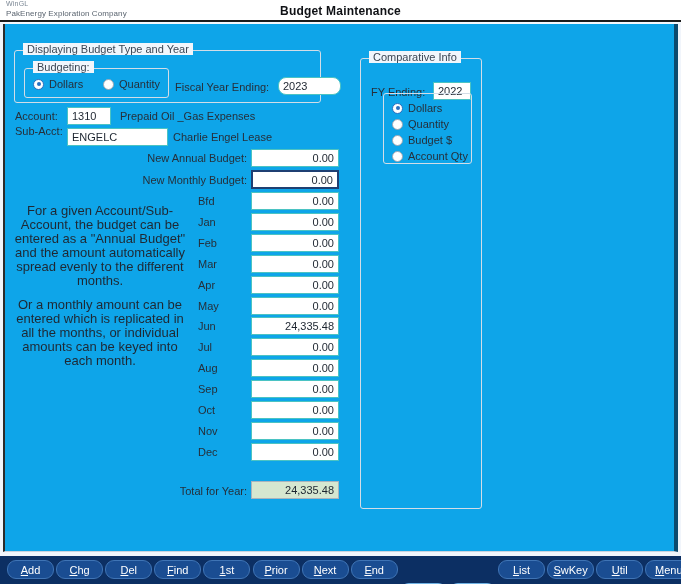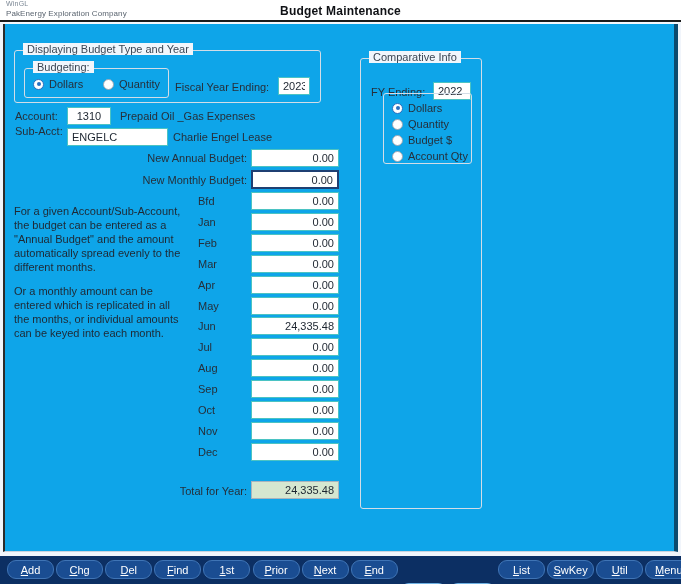--- a/index.html
+++ b/index.html
@@ -117,21 +117,21 @@
   .fld.total {
     background: #d6e7d0;
     border: 1px solid #a9b3bd;
     text-align: right;
     color: #1d2530;
   }
 
   
   .help {
     position: absolute; left: 9px; top: 180px; width: 172px;
-    font-size: 11px; color: #1f2833; line-height: 14px;
+    font-size: 13px; color: #1f2833; line-height: 14px; text-align: center;
   }
   .help p { margin: 0 0 10px 0; }
   .help p:last-child { margin-bottom: 0; }
 
   
   .toolbar {
     position: absolute; left: 0; top: 556px;
     width: 681px; height: 28px;
     background: #0c2f63;
   }
@@ -181,25 +181,25 @@
           <span class="dot"></span>
           <span>Dollars</span>
         </div>
         <div class="radio" style="left:78px; top:9px;">
           <span class="dot"></span>
           <span>Quantity</span>
         </div>
       </div>
 
       <div class="lbl" style="left:160px; top:30px;">Fiscal Year Ending:</div>
-      <input class="fld" style="left: 263px; top: 26px; width: 32px;" value="2023">
+      <input class="fld" style="left: 263px; top: 26px; width: 63px; border-radius: 8px;" value="2023">
     </div>
 
     <div class="lbl" style="left:10px; top:86px;">Account:</div>
-    <input class="fld" style="left: 62px; top: 83px; width: 44px; text-align: center;" value="1310">
+    <input class="fld" style="left: 62px; top: 83px; width: 44px;" value="1310">
     <div class="lbl" style="left:115px; top:86px;">Prepaid Oil _Gas Expenses</div>
 
     <div class="lbl" style="left:10px; top:101px;">Sub-Acct:</div>
     <input class="fld" style="left: 62px; top: 104px; width: 101px;" value="ENGELC">
     <div class="lbl" style="left:168px; top:107px;">Charlie Engel Lease</div>
 
     <div class="lbl lbl-r" style="left:100px; top:128px; width:142px;">New Annual Budget:</div>
     <input class="fld num" style="left: 246px; top: 125px; width: 88px;" value="0.00">
 
     <div class="lbl lbl-r" style="left:100px; top:150px; width:142px;">New Monthly Budget:</div>

